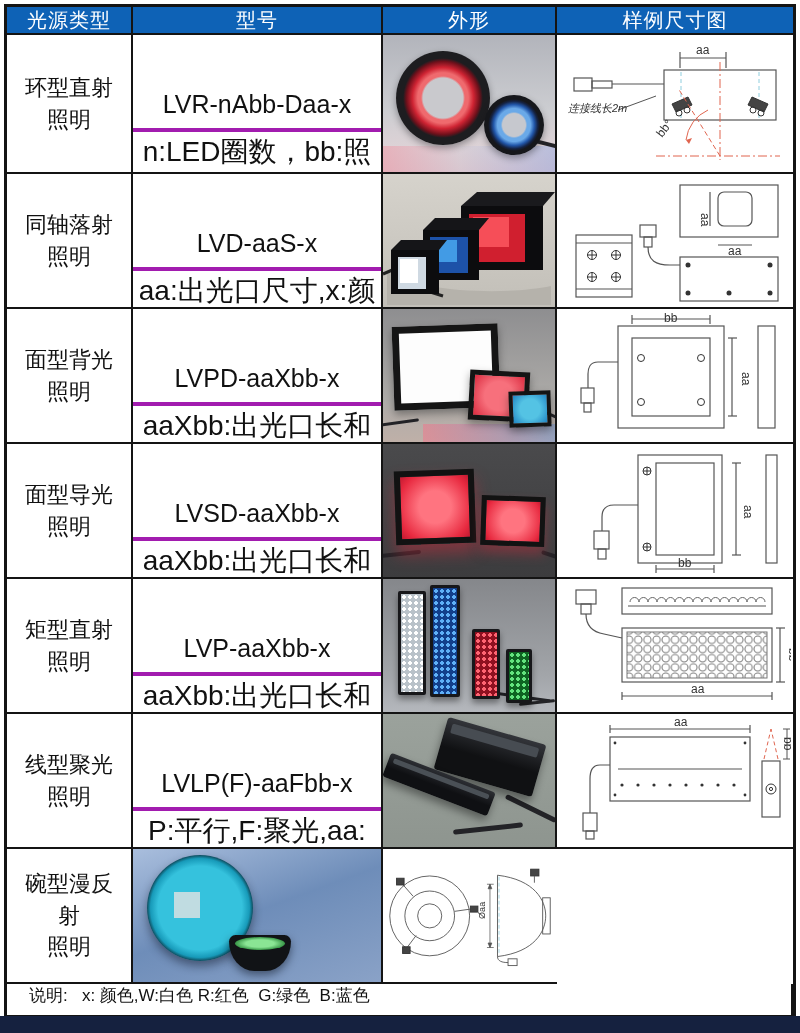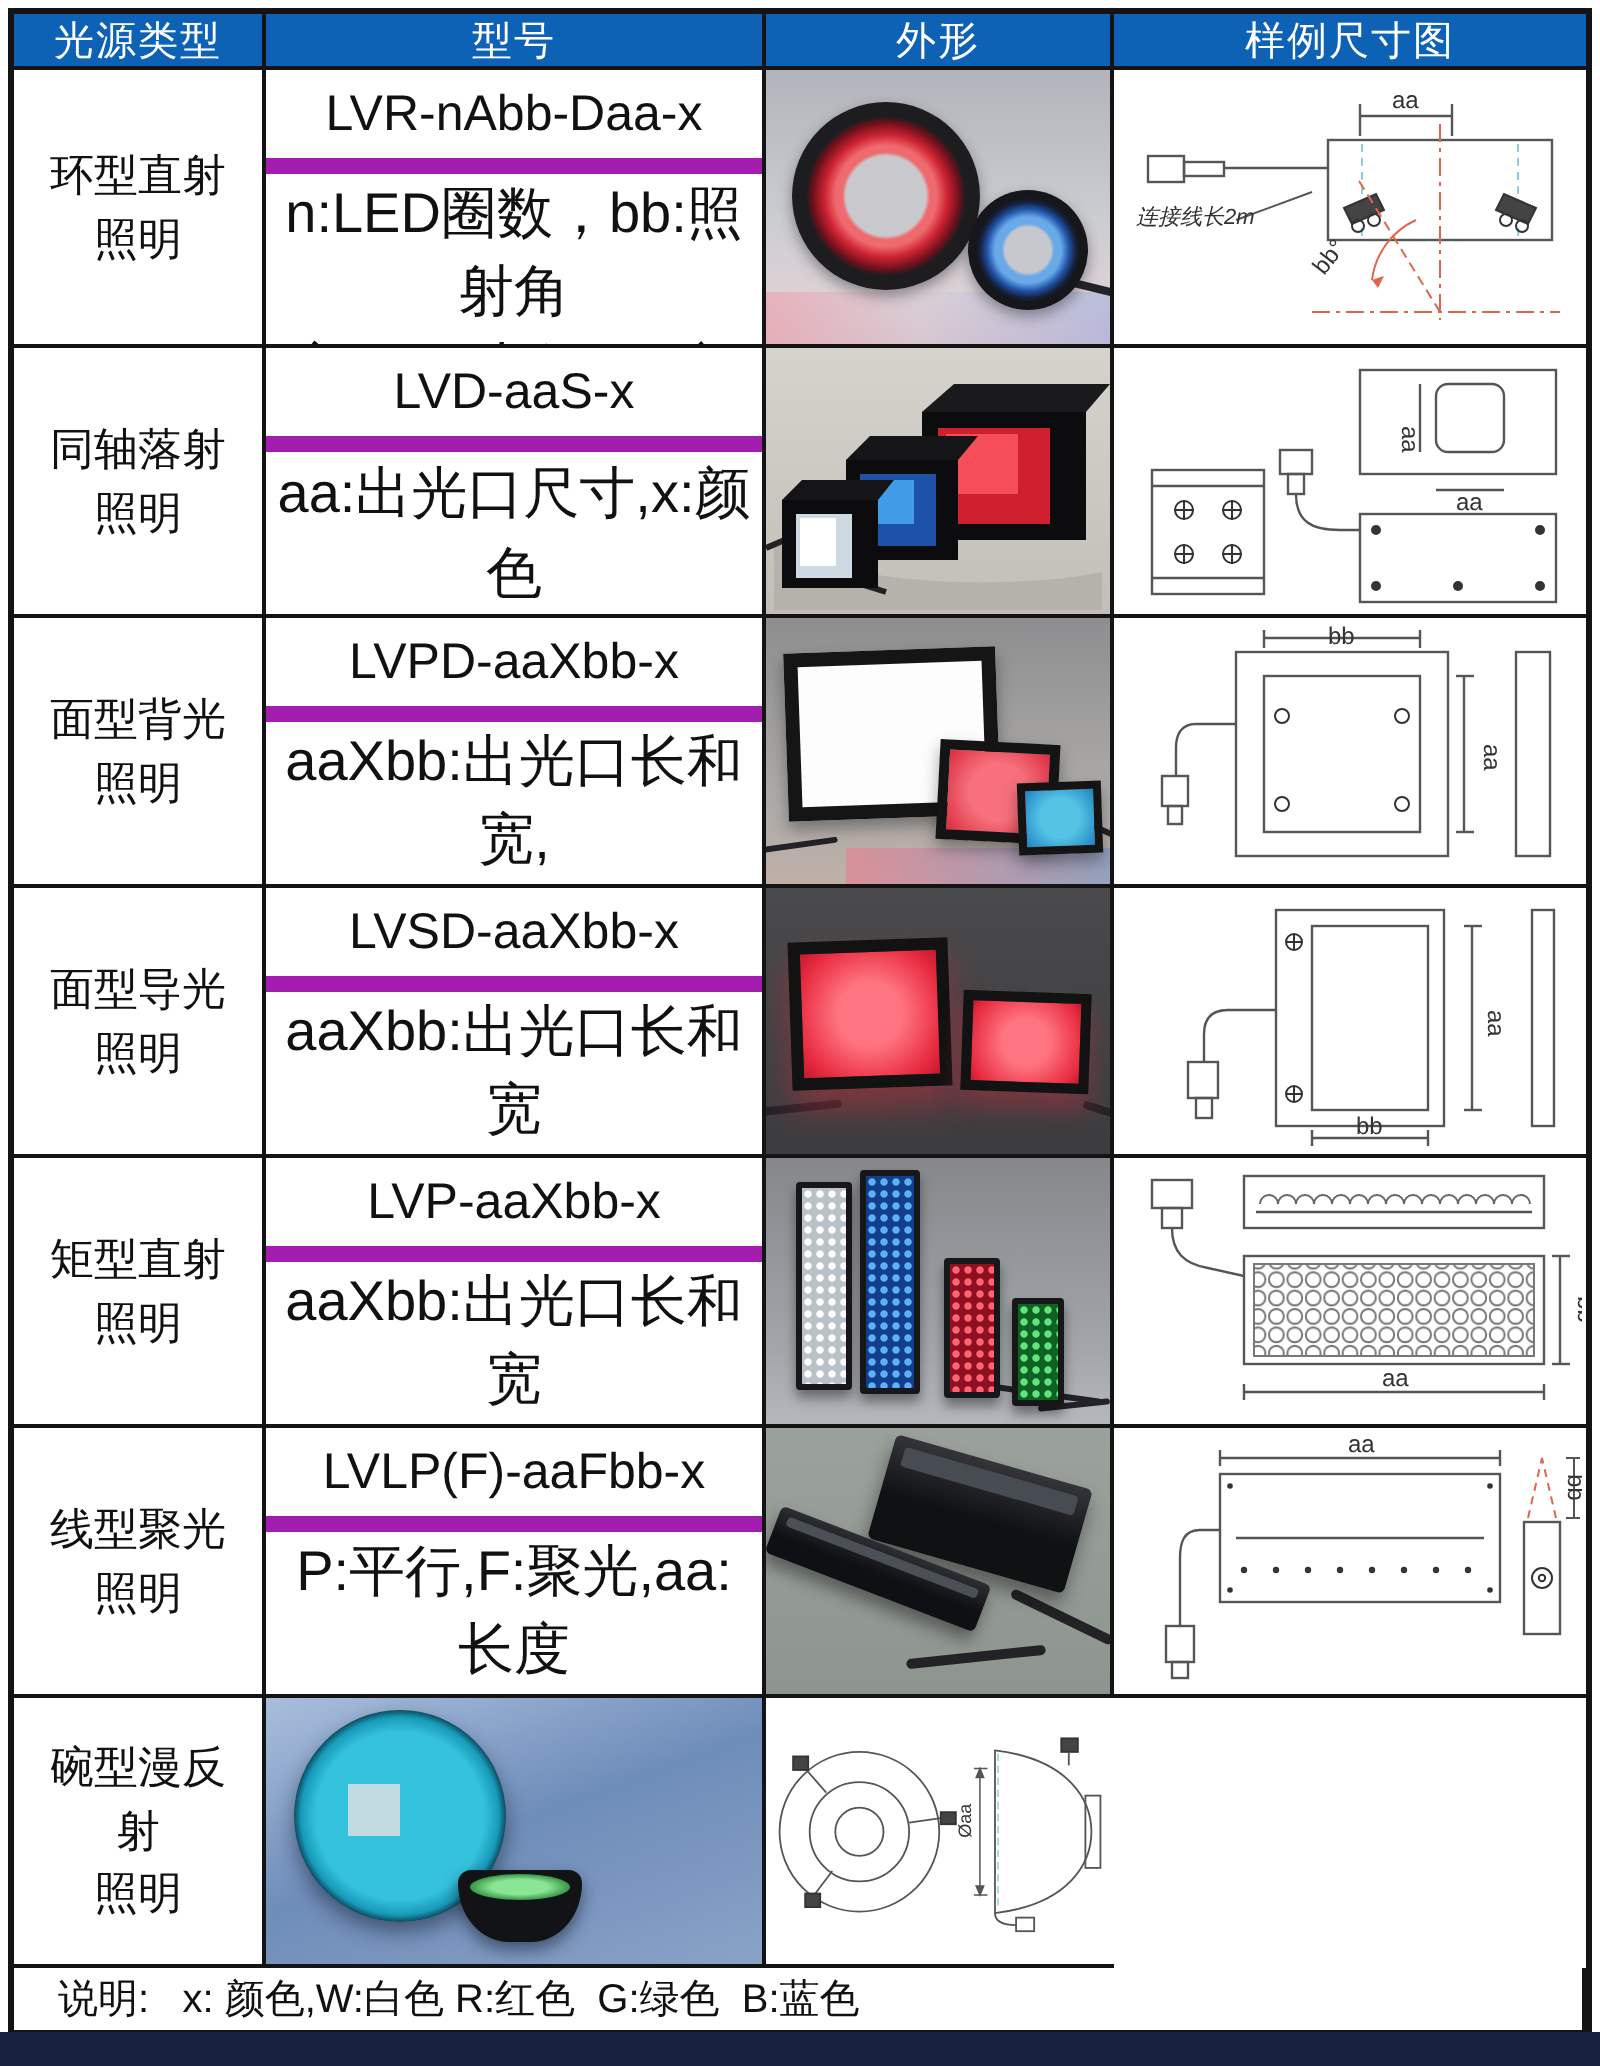--- a/index.html
+++ b/index.html
@@ -21,33 +21,33 @@
   .hcell{
     background:#0E62B6;color:#fff;font-weight:normal;font-size:20px;
     display:flex;align-items:center;justify-content:center;letter-spacing:1px;
   }
   .type-cell{
     display:flex;align-items:center;justify-content:center;text-align:center;
     font-size:22px;line-height:1.45;white-space:pre-line;background:#fff;padding:0 12px;
   }
   .model-wrap{display:flex;flex-direction:column;background:#fff;}
   .model{
-    height:52px;flex:0 0 52px;border-bottom:8px solid #a21caf;box-sizing:border-box;
-    display:flex;align-items:center;justify-content:center;font-size:25px;
+    height:52px;flex:0 0 52px;border-bottom:4px solid #a21caf;box-sizing:border-box;
+    display:flex;align-items:center;justify-content:center;font-size:25px;margin-top:45px;
   }
   .desc{
     flex:1;display:flex;align-items:center;justify-content:center;text-align:center;
     font-size:28px;line-height:1.4;white-space:pre-line;padding:0 3px;
   }
   .photo{padding:0;}
   .diagram{background:#fff;display:flex;align-items:center;justify-content:center;}
   .diagram svg{display:block;}
   .footer-cell{
     grid-column:1/-1;border-bottom:none;background:#fff;
-    display:flex;align-items:center;padding-left:22px;font-size:20px;white-space:pre;
+    display:flex;padding-left:22px;font-size:17px;white-space:pre;
   }
   .bottom-bar{position:absolute;left:0;right:0;bottom:0;height:17px;background:#15213F;}
 
   
   .ph{position:absolute;inset:0;}
   
   .ph-rings{background:linear-gradient(180deg,#b2b4bb 0%,#cccdd1 55%,#ddd2d6 82%,#dcc6cd 100%);}
   .ring{position:absolute;border-radius:50%;box-shadow:0 3px 7px rgba(20,20,25,.4);}
   .ring-big{left:13px;top:16px;width:94px;height:94px;
     background:radial-gradient(circle,#c9c9cd 0 30%,#ef6a6e 33% 38%,#cf2433 46%,#70101b 55%,#1d1d20 60% 100%);}

